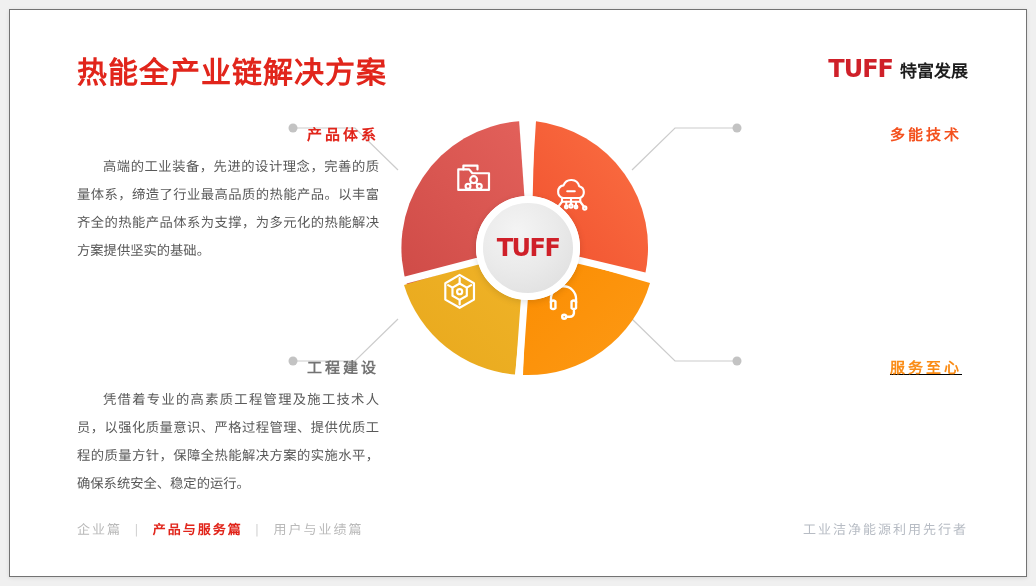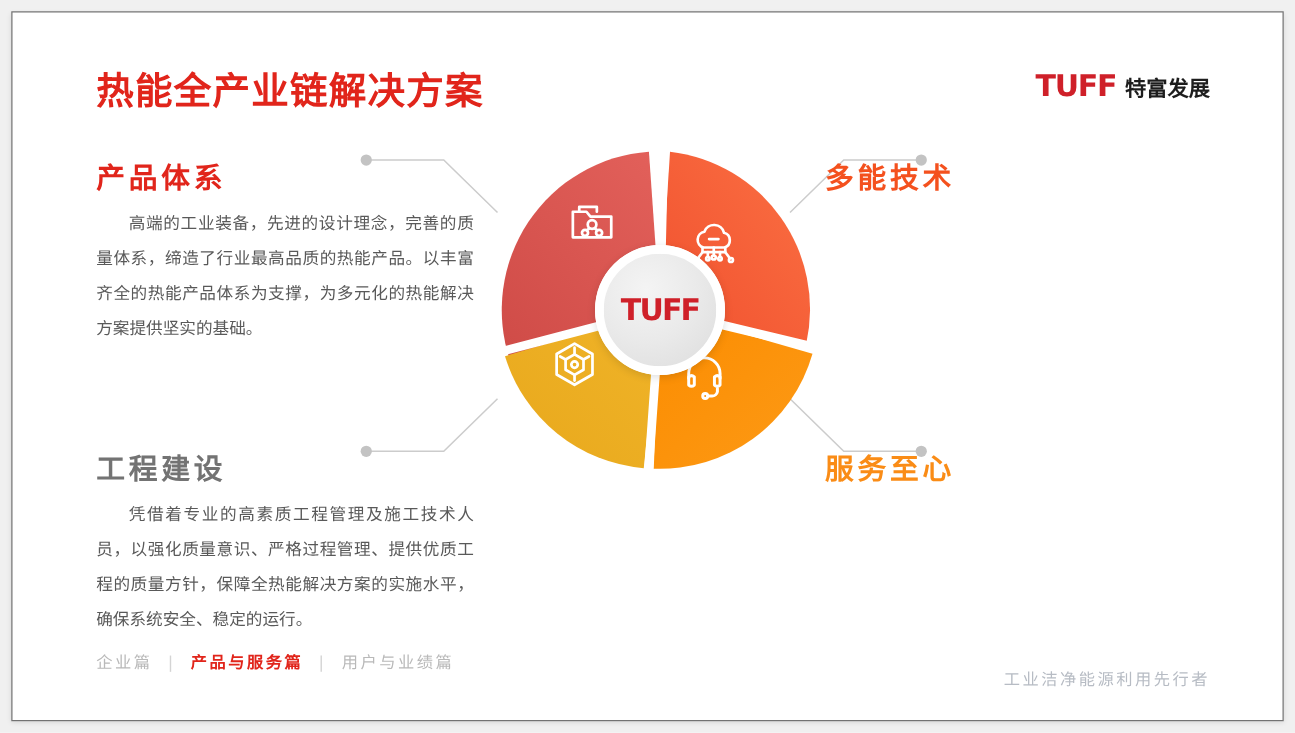--- a/index.html
+++ b/index.html
@@ -78,39 +78,39 @@
     font-weight: bold;
     color: #cf2029;
     letter-spacing: -1.5px;
   }
 
   
   .block { position: absolute; width: 302px; }
   .block.left  { left: 67px; text-align: justify; }
   .block.right { left: 650px; text-align: justify; }
   .block-title {
-    font-size: 23px;
+    font-size: 15px;
     font-weight: bold;
     letter-spacing: 3px;
-    text-align: left;
+    text-align: right;
     margin-bottom: 9px;
     white-space: nowrap;
   }
   .block-body {
     font-size: 13.3px;
     line-height: 28px;
     color: #595959;
     text-indent: 26px;
     text-align: justify;
     text-justify: inter-ideograph;
   }
   #block-product   { top: 113px; }
   #block-tech      { top: 113px; }
   #block-engineer  { top: 346px; }
-  #block-service   { top: 346px; }
+  #block-service   { top: 346px; text-decoration: underline; }
 
   
   #connectors {
     position: absolute;
     left: 0; top: 0;
     width: 1018px; height: 568px;
     pointer-events: none;
   }
 
   
@@ -120,21 +120,21 @@
     font-size: 13px;
     letter-spacing: 2px;
     color: #b9b9b9;
     white-space: nowrap;
     margin-top: 18px;
   }
   .footer-nav .sep { color: #d4d4d4; margin: 0 6px; }
   .footer-nav .active { color: #e1251b; font-weight: bold; }
   .footer-tag {
     position: absolute;
-    right: 58px; bottom: 24px;
+    right: 58px; bottom: 38px;
     font-size: 13px;
     letter-spacing: 2px;
     color: #b7bcc4;
     white-space: nowrap;
   }
 </style>
 </head>
 <body>
 
 <div id="slide">

